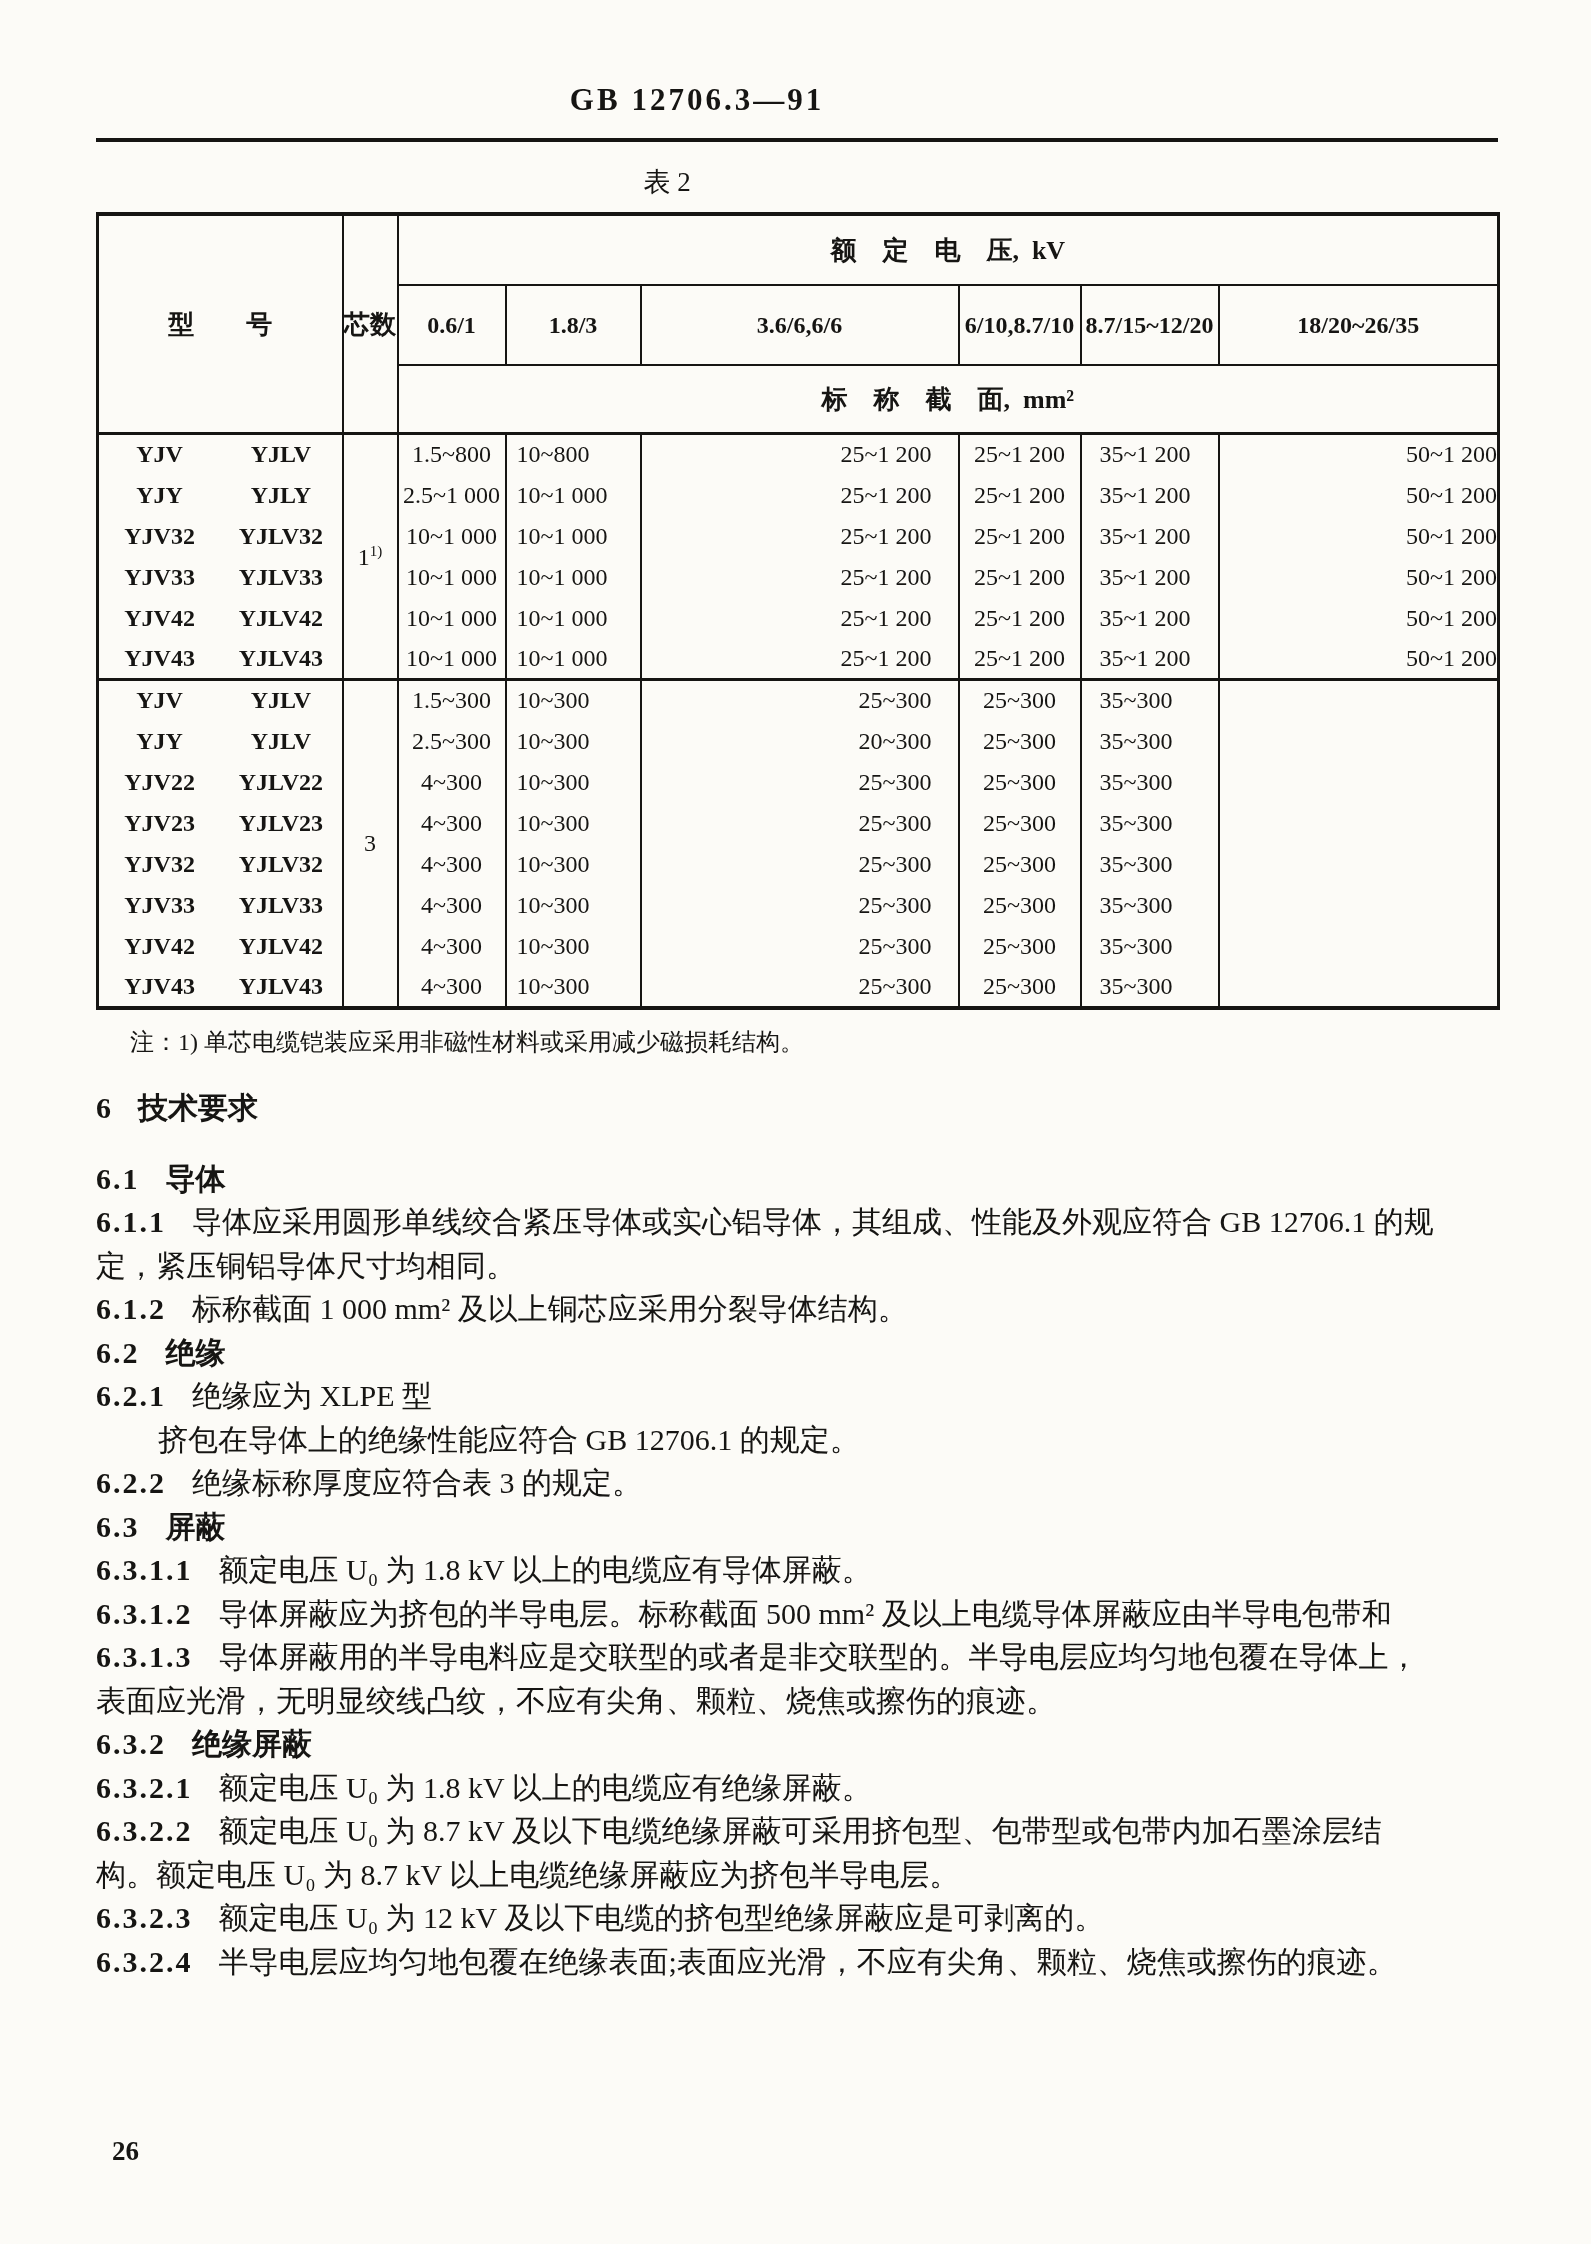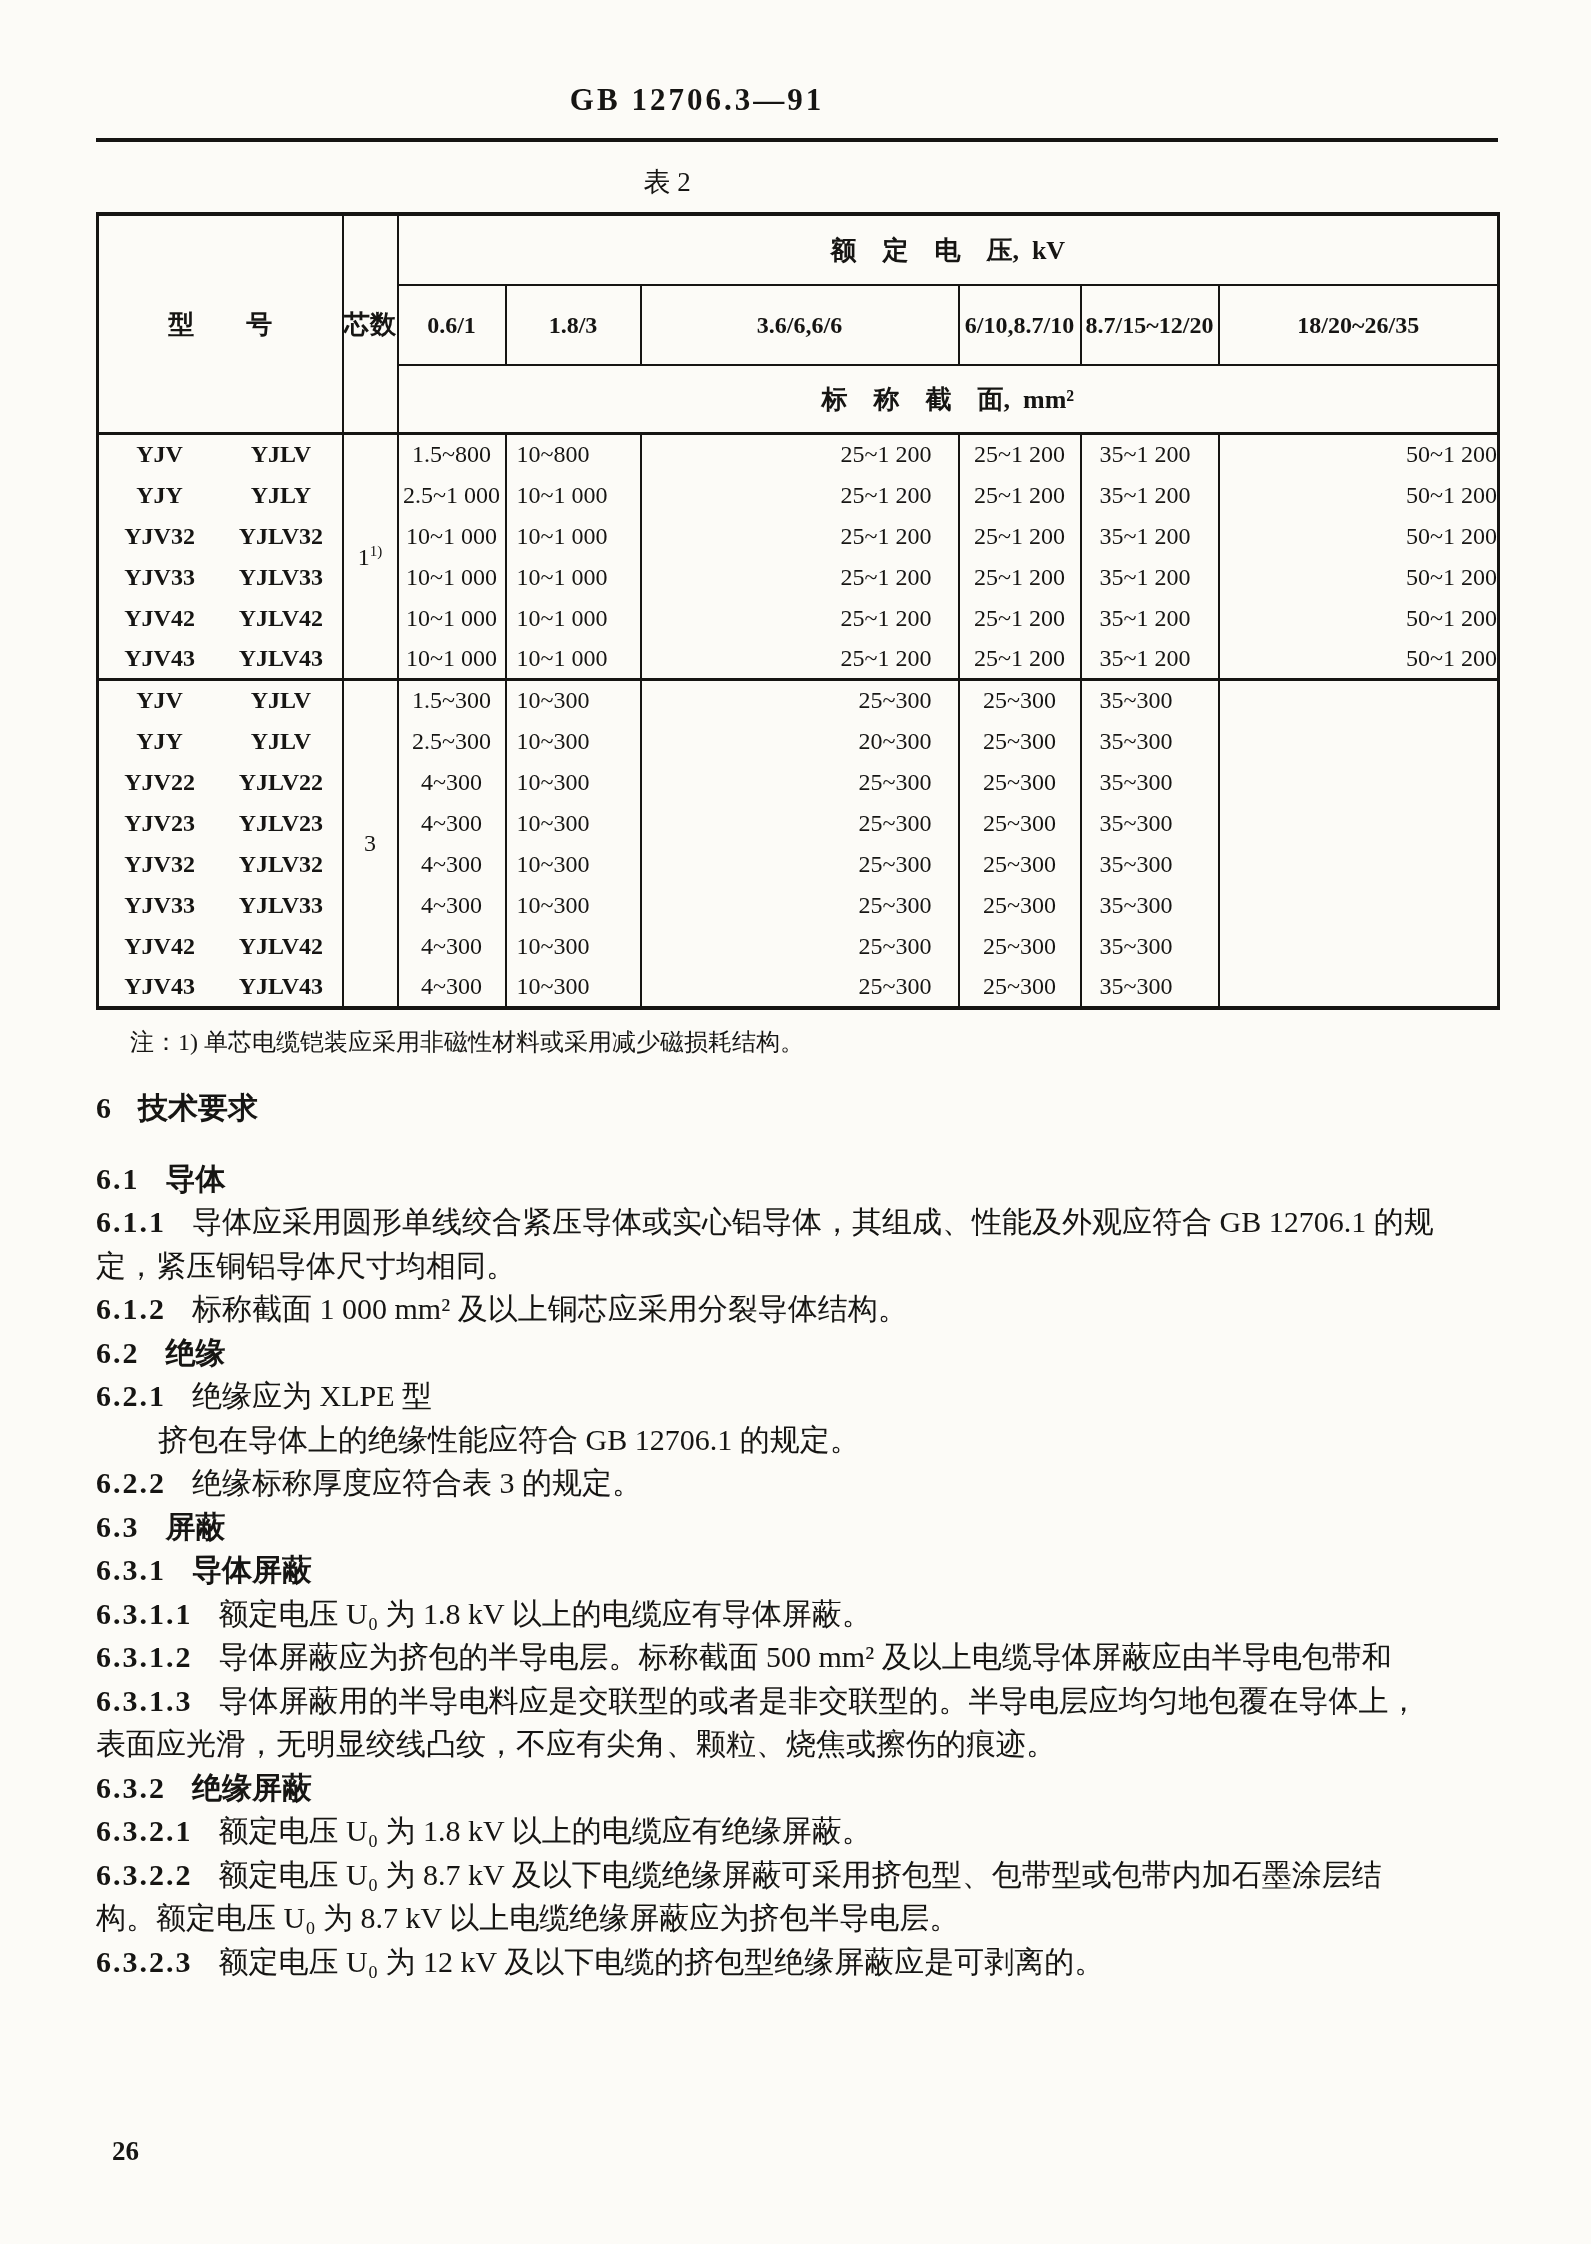--- a/index.html
+++ b/index.html
@@ -258,27 +258,27 @@
     <div class="body-lines" id="body-lines">
         <div class="line title"><span class="num">6.1</span><span>导体</span></div>
         <div class="line body"><span class="num">6.1.1</span><span>导体应采用圆形单线绞合紧压导体或实心铝导体，其组成、性能及外观应符合 GB 12706.1 的规</span></div>
         <div class="line body"><span>定，紧压铜铝导体尺寸均相同。</span></div>
         <div class="line body"><span class="num">6.1.2</span><span>标称截面 1 000 mm² 及以上铜芯应采用分裂导体结构。</span></div>
         <div class="line title"><span class="num">6.2</span><span>绝缘</span></div>
         <div class="line body"><span class="num">6.2.1</span><span>绝缘应为 XLPE 型</span></div>
         <div class="line indent"><span>挤包在导体上的绝缘性能应符合 GB 12706.1 的规定。</span></div>
         <div class="line body"><span class="num">6.2.2</span><span>绝缘标称厚度应符合表 3 的规定。</span></div>
         <div class="line title"><span class="num">6.3</span><span>屏蔽</span></div>
-        <div class="line title"><span class="num">6.3.1</span><span>导体屏蔽</span></div>
         <div class="line body"><span class="num">6.3.1.1</span><span>额定电压 U₀ 为 1.8 kV 以上的电缆应有导体屏蔽。</span></div>
         <div class="line body"><span class="num">6.3.1.2</span><span>导体屏蔽应为挤包的半导电层。标称截面 500 mm² 及以上电缆导体屏蔽应由半导电包带和</span></div>
         <div class="line body"><span class="num">6.3.1.3</span><span>导体屏蔽用的半导电料应是交联型的或者是非交联型的。半导电层应均匀地包覆在导体上，</span></div>
         <div class="line body"><span>表面应光滑，无明显绞线凸纹，不应有尖角、颗粒、烧焦或擦伤的痕迹。</span></div>
         <div class="line title"><span class="num">6.3.2</span><span>绝缘屏蔽</span></div>
         <div class="line body"><span class="num">6.3.2.1</span><span>额定电压 U₀ 为 1.8 kV 以上的电缆应有绝缘屏蔽。</span></div>
         <div class="line body"><span class="num">6.3.2.2</span><span>额定电压 U₀ 为 8.7 kV 及以下电缆绝缘屏蔽可采用挤包型、包带型或包带内加石墨涂层结</span></div>
         <div class="line body"><span>构。额定电压 U₀ 为 8.7 kV 以上电缆绝缘屏蔽应为挤包半导电层。</span></div>
         <div class="line body"><span class="num">6.3.2.3</span><span>额定电压 U₀ 为 12 kV 及以下电缆的挤包型绝缘屏蔽应是可剥离的。</span></div>
+        <div class="line body"><span class="num">6.3.2.4</span><span>半导电层应均匀地包覆在绝缘表面;表面应光滑，不应有尖角、颗粒、烧焦或擦伤的痕迹。</span></div>
       </div>
   </div>
 
   <div class="page-number">26</div>
 </div>
 
 </body></html>

